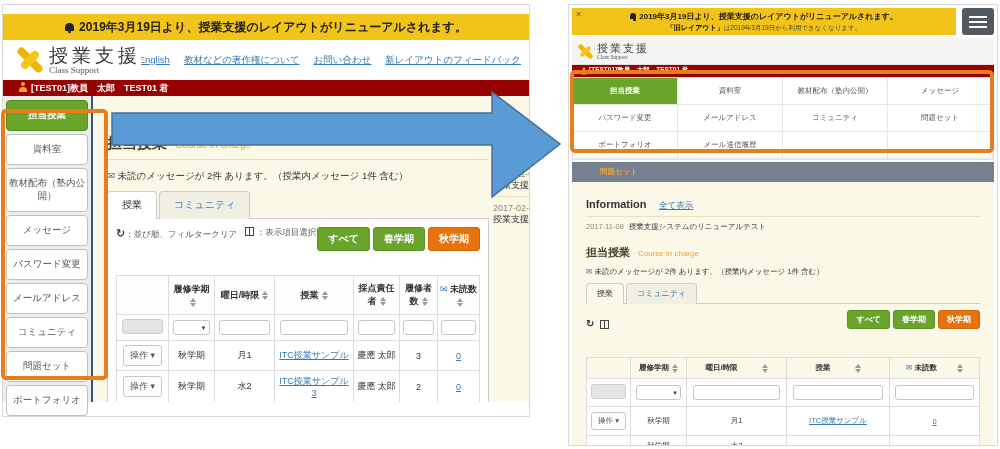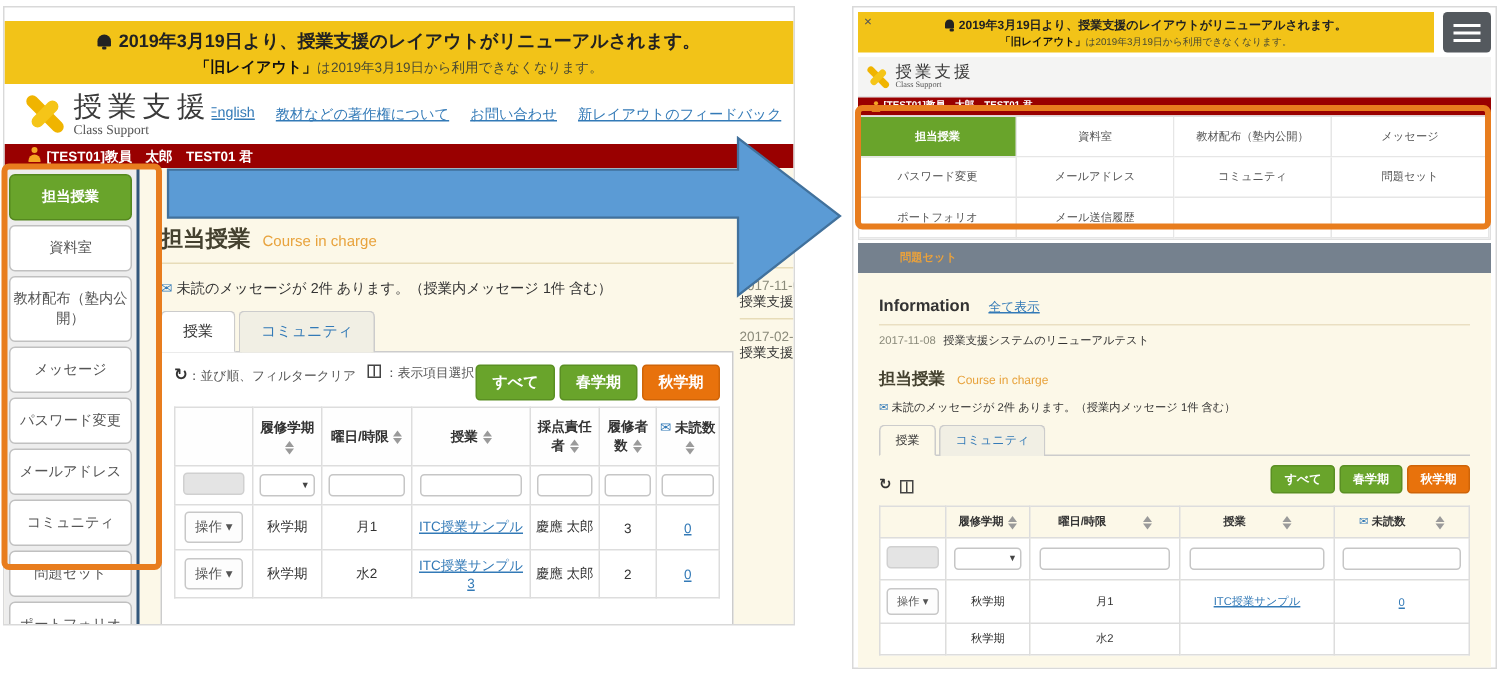--- a/index.html
+++ b/index.html
@@ -54,21 +54,21 @@
   .tab.active { background:#fff; color:#333; border-bottom:1px solid #fff; }
   .panel { background:#fff; border:1px solid #ccc; padding:8px 8px 22px; }
   .legend-row { display:flex; font-size:8.5px; color:#555; }
   .legend-row .lg { white-space:nowrap; }
   .refresh-ic { color:#333; font-size:11px; font-weight:bold; }
   .col-ic { display:inline-block; width:9px; height:9px; border:1px solid #444; position:relative; vertical-align:-1px; }
   .col-ic::after { content:""; position:absolute; left:3px; top:0; bottom:0; border-left:1px solid #444; }
   .season { margin-left:auto; display:flex; gap:3px; }
   .season .btn-green,.season .btn-orange { font-size:10px; padding:4px 10px; }
 
-  table { border-collapse:collapse; width:100%; margin-top:4px; }
+  table { border-collapse:collapse; width:100%; margin-top:24px; }
   th,td { border:1px solid #ddd; font-size:9px; text-align:center; vertical-align:middle; padding:4px 2px; background:#fff; }
   th { background:#fefefe; color:#333; font-weight:bold; padding:6px 1px; }
   .f-cell input { width:92%; height:15px; border:1px solid #c6c6c6; border-radius:3px; }
   .f-dis { display:inline-block; width:88%; height:15px; background:#e4e4e4; border:1px solid #d0d0d0; border-radius:3px; }
   .f-sel { display:inline-flex; width:88%; height:15px; border:1px solid #c6c6c6; border-radius:3px; align-items:center; justify-content:flex-end; padding-right:2px; font-size:6px; color:#444; background:#fff; cursor:pointer; }
   .op-btn.sm { font-size:9px; padding:3px 6px; }
 
   .infocol { width:36px; overflow:hidden; flex:0 0 auto; padding-top:38px; }
   .infocol .ititle { font-size:12px; font-weight:bold; color:#333; white-space:nowrap; margin-bottom:14px; }
   .news-s { font-size:9px; white-space:nowrap; margin-bottom:4px; border-top:1px solid #e7dcb8; padding-top:6px; width:300px; }
@@ -124,21 +124,20 @@
 </style>
 </head>
 <body>
 
 <div class="canvas">
 
   <div class="page page-left">
 
     <div class="banner">
       <div class="l1"><span class="bell"></span><span>2019年3月19日より、授業支援のレイアウトがリニューアルされます。</span></div>
-      <div class="l2"><b>「旧レイアウト」</b><span>は2019年3月19日から利用できなくなります。</span></div>
     </div>
 
     <div class="hdr">
       <div class="logo">
         <svg class="logo-x" viewBox="0 0 26 26">
           <rect x="-3" y="9" width="32" height="8" rx="4" transform="rotate(45 13 13)" fill="#f0b400"></rect>
           <rect x="2" y="9" width="22" height="8" rx="4" transform="rotate(-45 13 13)" fill="#f5c518"></rect>
         </svg>
         <div>
           <div class="logo-jp">授業支援</div>

